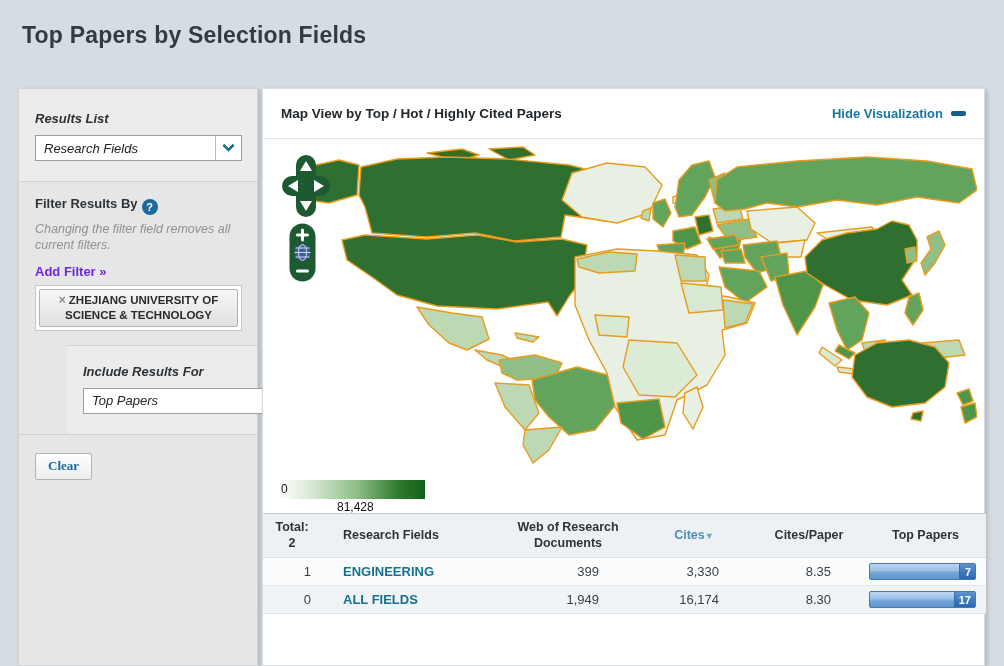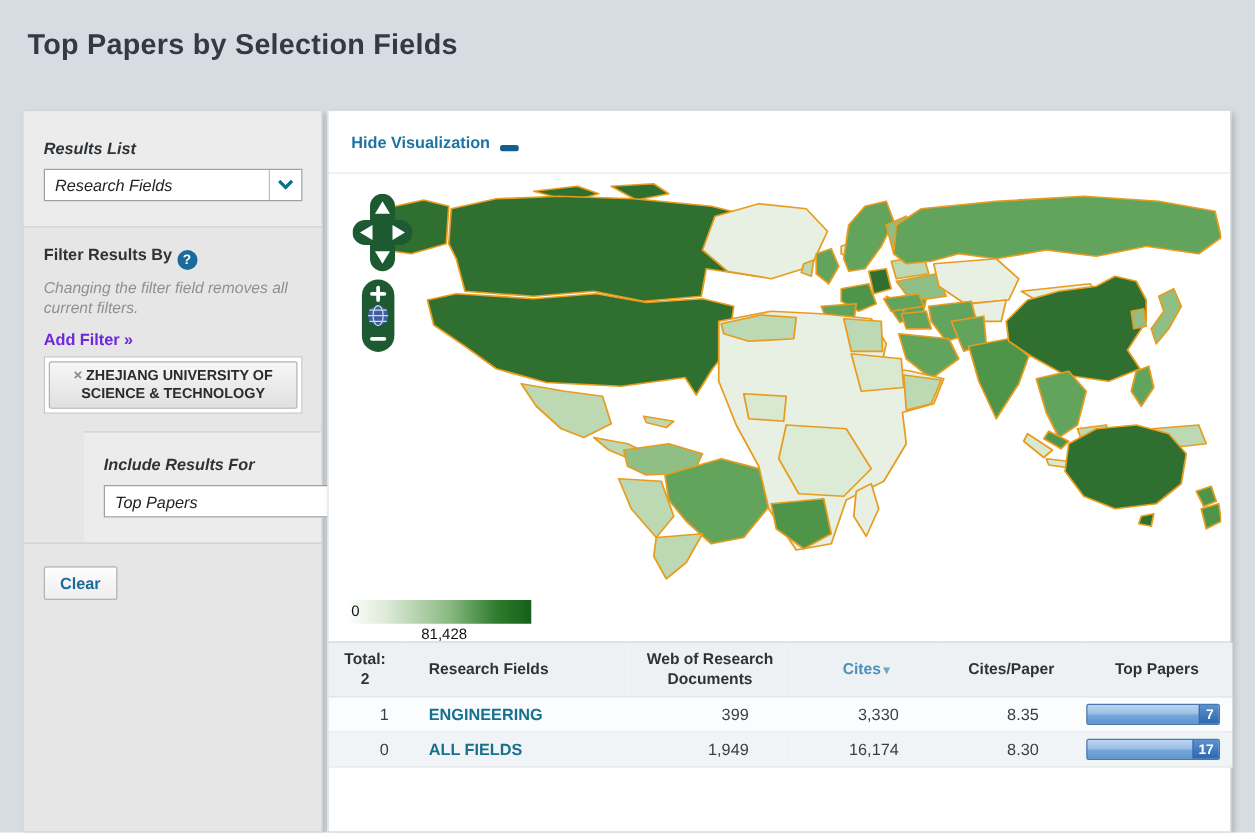--- a/index.html
+++ b/index.html
@@ -49,35 +49,35 @@
     border:1px solid #b3b3b3; background:linear-gradient(#f7f7f7,#e0e0e0);
     border-radius:2px; padding:3px 6px 4px 6px; text-align:center;
     font-size:11.5px; font-weight:bold; color:#2b2b2b; line-height:1.25;
     position:relative; cursor:pointer;
   }
   .tag-x { color:#8b8b8b; font-weight:bold; font-size:12px; margin-right:3px; cursor:pointer; }
   .btn-row { display:flex; gap:14px; }
   .side-btn {
     height:27px; padding:0 12px; background:linear-gradient(#fefefe,#ededed);
     border:1px solid #aeb4b7; border-radius:2px;
-    font-family:Liberation Sans, sans-serif;
+    font-family:Liberation Serif, serif;
     font-size:13px; font-weight:bold; color:#1b6a9c; cursor:pointer;
   }
   
   .main-panel {
     position:absolute; left:262px; top:88px; width:723px; bottom:0;
     background:#fff; box-shadow:2px 2px 5px rgba(0,0,0,0.2);
     border:1px solid #d8dcde;
   }
   .panel-bar {
     height:50px; display:flex; align-items:center; justify-content:space-between;
     padding:0 18px; border-bottom:1px solid #e2e5e7; background:#fff;
   }
   .panel-bar-title { font-size:13.5px; font-weight:bold; color:#22272b; }
-  .blue-link { font-size:13px; font-weight:bold; color:#1b74a3; cursor:pointer; display:flex; align-items:flex-end; }
+  .blue-link { font-size:13px; font-weight:bold; color:#1b74a3; cursor:pointer; display:flex; align-items:center; }
   .minus-ic { width:15px; height:5px; background:#135e8d; border-radius:2px; margin-left:8px; }
   
   .map-area { position:relative; height:374px; background:#fff; }
   .map-svg { position:absolute; left:14px; top:6px; }
   .pan-ctl { position:absolute; left:19px; top:16px; cursor:pointer; }
   .zoom-ctl { position:absolute; left:26px; top:84px; cursor:pointer; }
   .legend {
     position:absolute; left:14px; bottom:14px; width:148px; height:19px;
     background:linear-gradient(90deg,#ffffff 0%,#dcead7 22%,#8cbb84 55%,#2d7b2c 82%,#15601a 100%);
     font-size:12px; color:#111;
@@ -156,20 +156,21 @@
   <div class="side-sec" style="padding-top:18px; padding-bottom:20px;">
     <div class="btn-row">
       <button class="side-btn">Clear</button>
     </div>
   </div>
 </div>
 
 <div class="main-panel">
 
   <div class="panel-bar">
+    <span class="panel-bar-title">Map View by Top / Hot / Highly Cited Papers</span>
     <span class="blue-link">
       <span>Hide Visualization</span>
       <span class="minus-ic"></span>
     </span>
   </div>
 
   <div class="map-area">
 
     <svg class="map-svg" width="700" height="332" viewBox="0 0 700 332" stroke="#e89c1e" stroke-width="1.4" stroke-linejoin="round" stroke-linecap="round">
 

